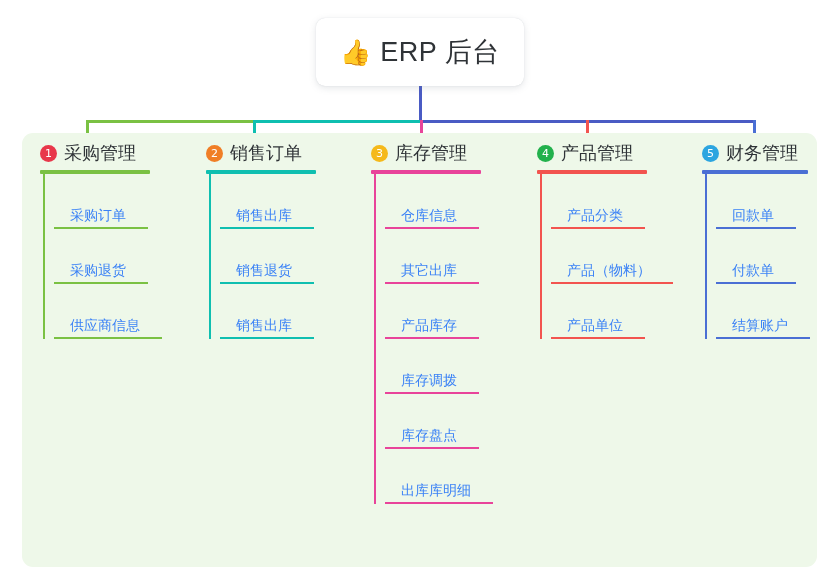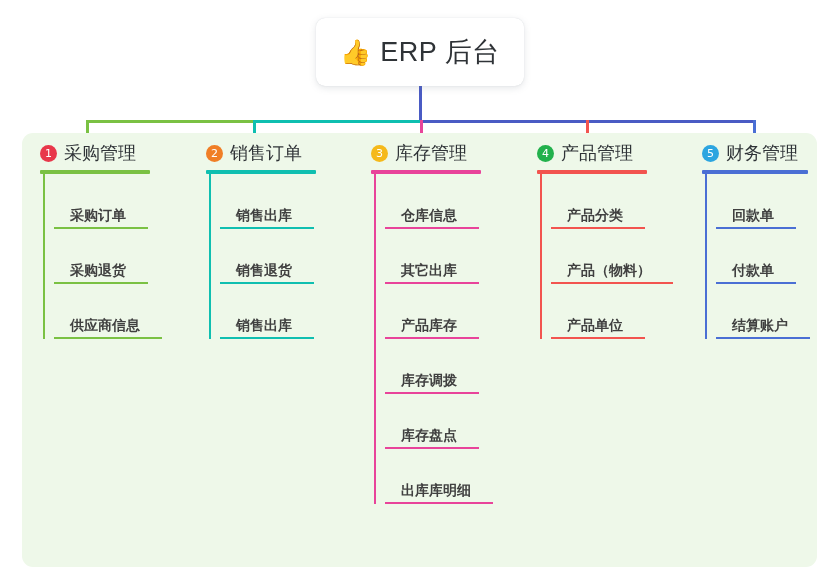--- a/index.html
+++ b/index.html
@@ -109,24 +109,23 @@
   .sub-item {
     position: relative;
     height: 55px;
     box-sizing: border-box;
     display: flex;
     align-items: flex-end;
     padding-bottom: 4px;
   }
   .sub-label {
     font-size: 14px;
-    color: #404040;
+    color: #3b82f6;
     white-space: nowrap;
     padding-left: 16px;
-    font-weight: bold;
   }
   .sub-underline {
     position: absolute;
     left: 0;
     bottom: 0;
     height: 2px;
   }
 </style>
 </head>
 <body>

